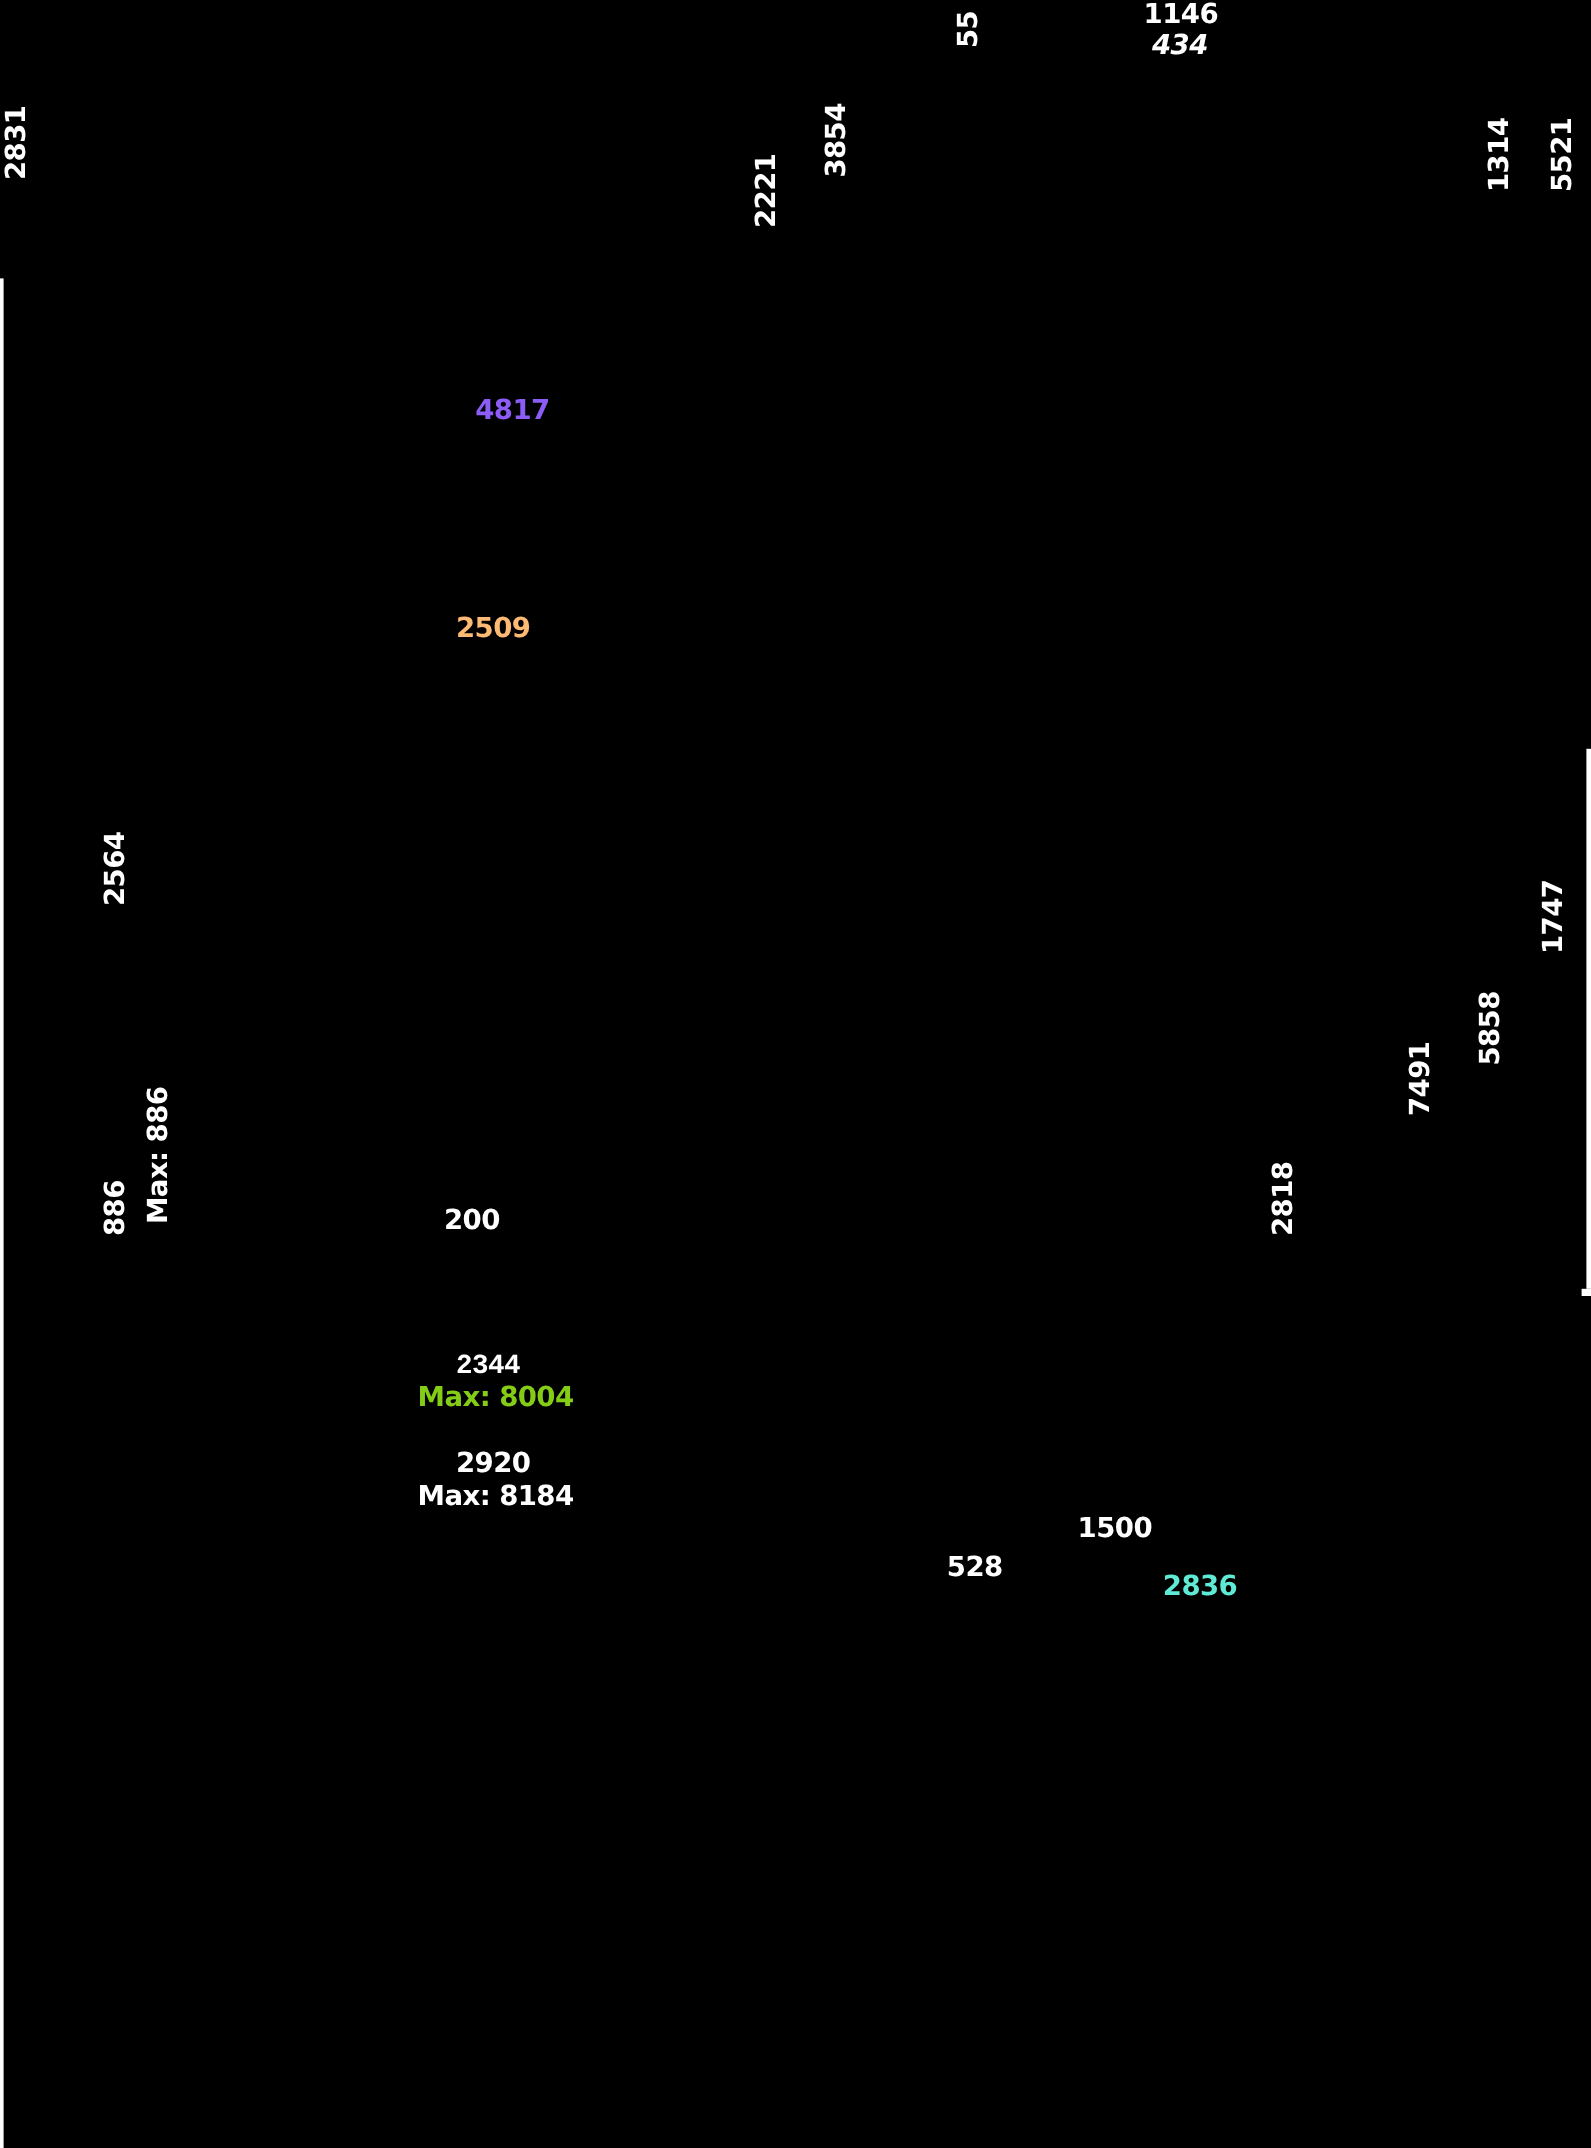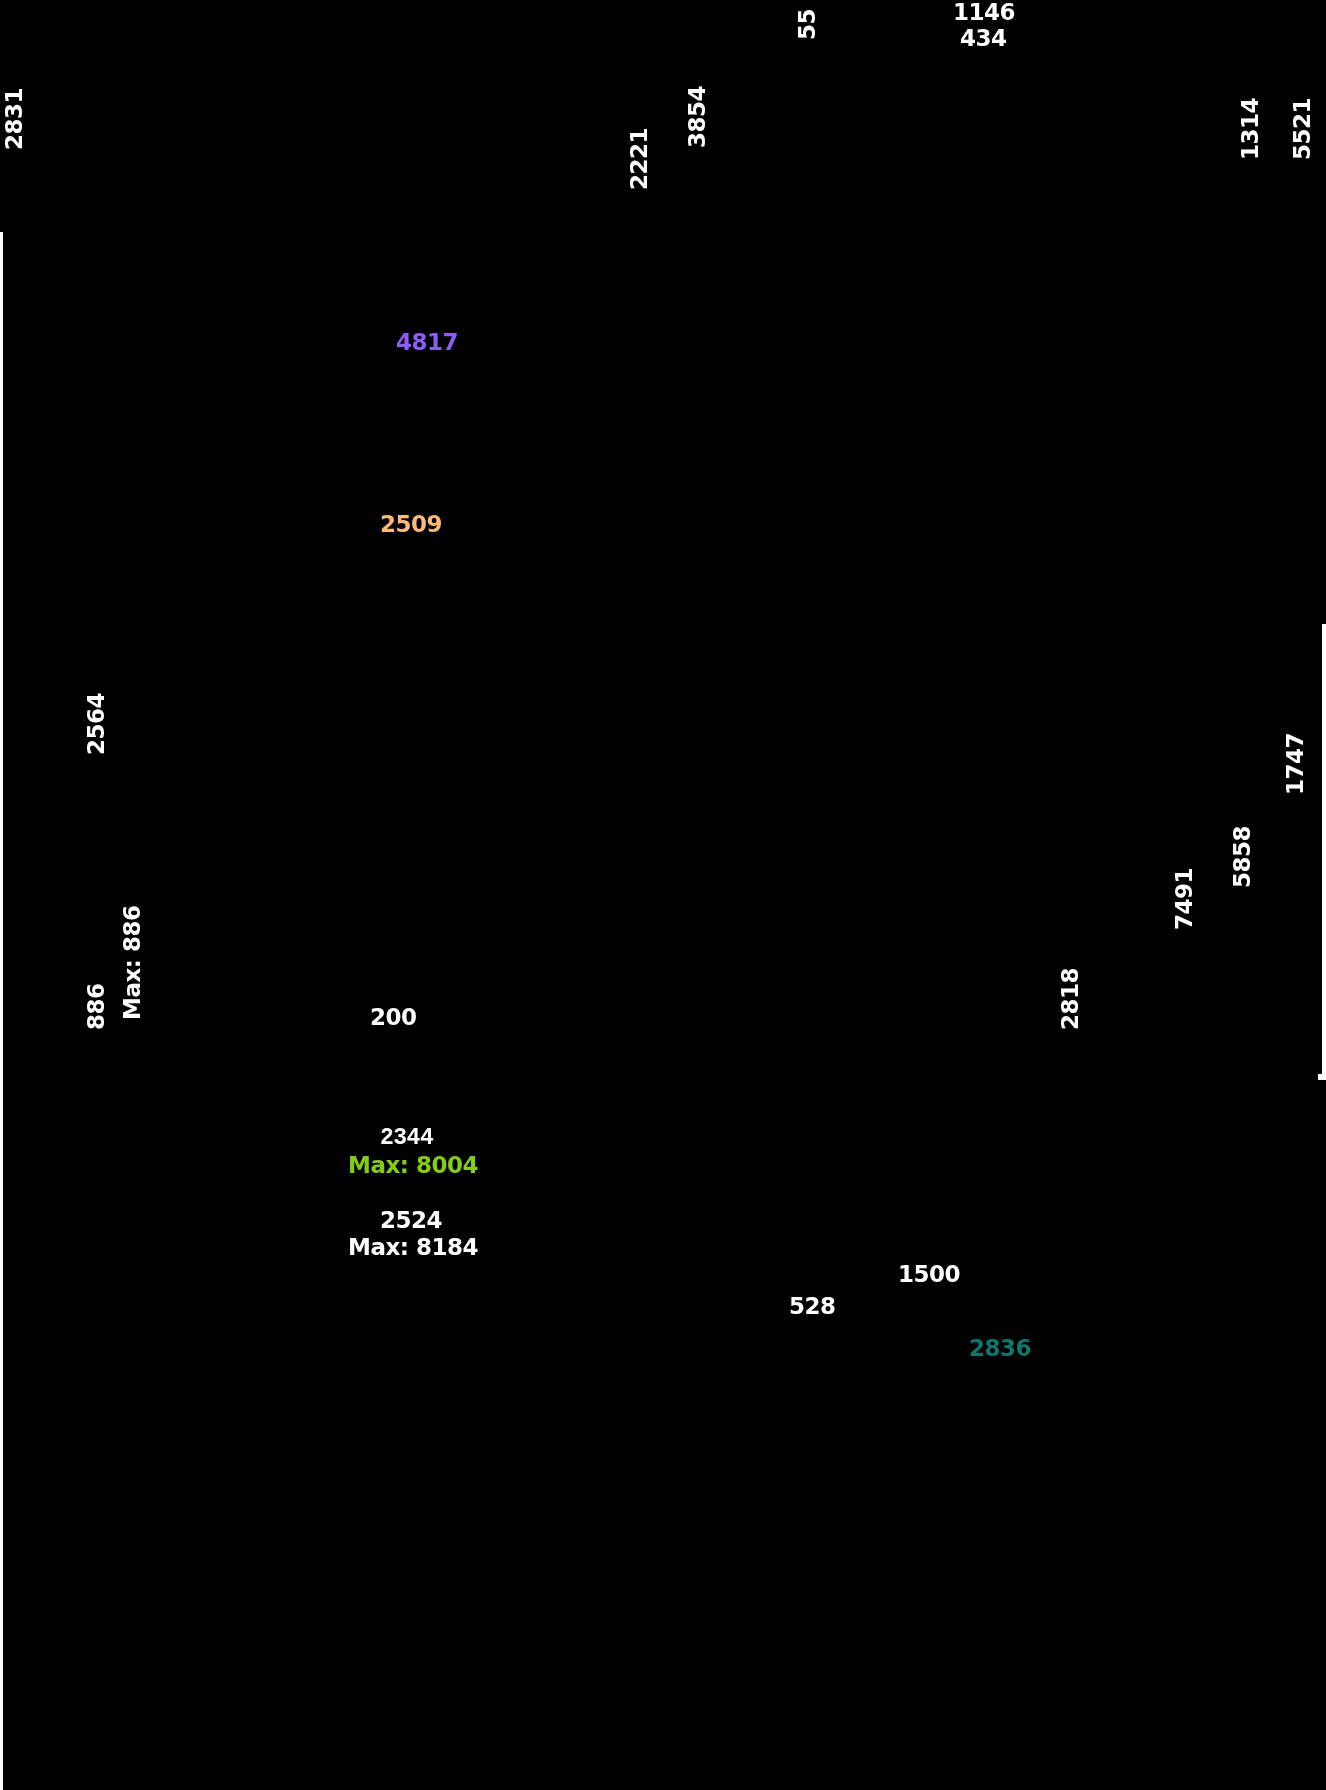--- a/index.html
+++ b/index.html
@@ -37,37 +37,37 @@
 </style>
 </head>
 <body>
 
 <div id="screen" style="width: 1326px; height: 1790px; background: rgb(0, 0, 0);">
 
 <div class="edge" style="left: 0px; top: 232px; width: 3px; height: 1558px;"></div>
     <div class="edge" style="left: 1322px; top: 624px; width: 4px; height: 450px;"></div>
     <div class="edge" style="left: 1318px; top: 1074px; width: 8px; height: 6px;"></div>
     <div class="label" style="left: 953px; top: 0px; color: rgb(255, 255, 255);">1146</div>
-    <div class="label" style="left: 960px; top: 26px; color: rgb(255, 255, 255);">434</div>
+    <div class="label" style="left: 960px; top: 26px; color: rgb(255, 255, 255); font-style: italic;">434</div>
     <div class="label rot" style="left: 795px; top: 40px; color: rgb(255, 255, 255);">55</div>
     <div class="label rot" style="left: 2px; top: 150px; color: rgb(255, 255, 255);">2831</div>
     <div class="label rot" style="left: 685px; top: 148px; color: rgb(255, 255, 255);">3854</div>
     <div class="label rot" style="left: 627px; top: 190px; color: rgb(255, 255, 255);">2221</div>
     <div class="label rot" style="left: 1238px; top: 160px; color: rgb(255, 255, 255);">1314</div>
     <div class="label rot" style="left: 1290px; top: 160px; color: rgb(255, 255, 255);">5521</div>
     <div class="label" style="left: 396px; top: 330px; color: #8b5cf6;">4817</div>
     <div class="label" style="left: 380px; top: 512px; color: #fdba74;">2509</div>
     <div class="label rot" style="left: 84px; top: 755px; color: rgb(255, 255, 255);">2564</div>
     <div class="label rot" style="left: 1283px; top: 795px; color: rgb(255, 255, 255);">1747</div>
     <div class="label rot" style="left: 1230px; top: 888px; color: rgb(255, 255, 255);">5858</div>
     <div class="label rot" style="left: 1172px; top: 930px; color: rgb(255, 255, 255);">7491</div>
     <div class="label" style="left: 370px; top: 1005px; color: rgb(255, 255, 255);">200</div>
     <div class="label rot" style="left: 84px; top: 1030px; color: rgb(255, 255, 255);">886</div>
     <div class="label rot" style="left: 120px; top: 1020px; color: rgb(255, 255, 255);">Max: 886</div>
     <div class="label rot" style="left: 1058px; top: 1030px; color: rgb(255, 255, 255);">2818</div>
     <div class="label" style="left: 380px; top: 1126px; color: rgb(255, 255, 255); font-family: Liberation Mono, monospace;">2344</div>
     <div class="label" style="left: 348px; top: 1153px; color: #84cc16;">Max: 8004</div>
-    <div class="label" style="left: 380px; top: 1208px; color: rgb(255, 255, 255);">2524</div>
+    <div class="label" style="left: 380px; top: 1208px; color: rgb(255, 255, 255);">2920</div>
     <div class="label" style="left: 348px; top: 1235px; color: rgb(255, 255, 255);">Max: 8184</div>
     <div class="label" style="left: 789px; top: 1262px; color: rgb(255, 255, 255); margin-top: 32px;">528</div>
     <div class="label" style="left: 898px; top: 1262px; color: rgb(255, 255, 255);">1500</div>
-    <div class="label" style="left: 969px; top: 1310px; color: #0f766e; margin-top: 26px;">2836</div>
+    <div class="label" style="left: 969px; top: 1310px; color: #5eead4;">2836</div>
   </div>
 
 </body></html>

